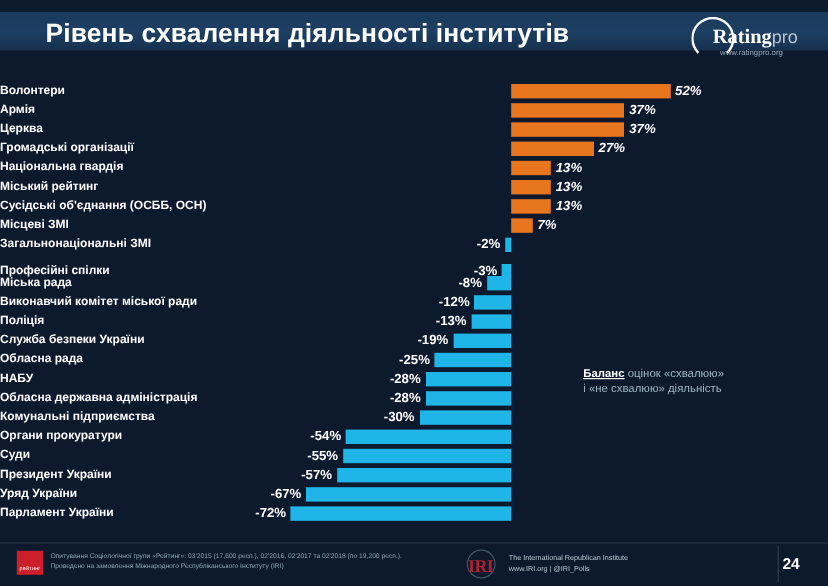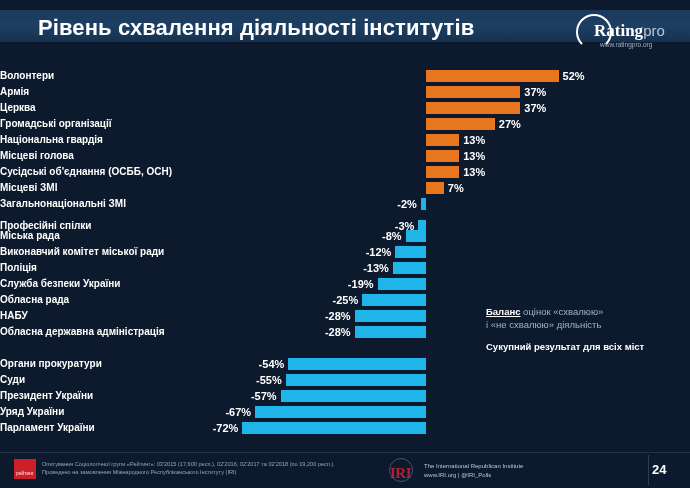--- a/index.html
+++ b/index.html
@@ -66,21 +66,21 @@
   }
   .bar{
     position:absolute; top:2px; height:12px;
   }
   .bar.pos{ background:#e8761e; }
   .bar.neg{ background:#1fb5e8; }
   .val{
     position:absolute; top:0; height:16px; line-height:16px;
     font-size:11px; font-weight:bold; color:#ffffff; white-space:nowrap;
   }
-  .val.pos{ text-align:center; }
+  .val.pos{ text-align:center;font-style:italic; }
   .val.neg{ text-align:right; }
 
   
   .note-balance{
     position:absolute; left:486px; top:305px; width:200px;
     font-size:9.5px; line-height:13px; color:#9fb3c6;
   }
   .note-balance b{ color:#ffffff; text-decoration:underline; }
   .note-sum{
     position:absolute; left:486px; top:341px; width:200px;
@@ -166,21 +166,21 @@
         <div class="cat-label">Громадські організації</div>
         <div class="bar pos" style="width: 68.85px; left: 426px;"></div>
         <div class="val pos" style="left: 498.85px;">27%</div>
       </div>
       <div class="row" style="top: 70px;">
         <div class="cat-label">Національна гвардія</div>
         <div class="bar pos" style="width: 33.15px; left: 426px;"></div>
         <div class="val pos" style="left: 463.15px;">13%</div>
       </div>
       <div class="row" style="top: 86px;">
-        <div class="cat-label">Місцеві голова</div>
+        <div class="cat-label">Міський рейтинг</div>
         <div class="bar pos" style="width: 33.15px; left: 426px;"></div>
         <div class="val pos" style="left: 463.15px;">13%</div>
       </div>
       <div class="row" style="top: 102px;">
         <div class="cat-label">Сусідські об'єднання (ОСББ, ОСН)</div>
         <div class="bar pos" style="width: 33.15px; left: 426px;"></div>
         <div class="val pos" style="left: 463.15px;">13%</div>
       </div>
       <div class="row" style="top: 118px;">
         <div class="cat-label">Місцеві ЗМІ</div>
@@ -225,20 +225,25 @@
       <div class="row" style="top: 246px;">
         <div class="cat-label">НАБУ</div>
         <div class="bar neg" style="width: 71.4px; left: 354.6px;"></div>
         <div class="val neg" style="left: 290.6px; width: 60px;">-28%</div>
       </div>
       <div class="row" style="top: 262px;">
         <div class="cat-label">Обласна державна адміністрація</div>
         <div class="bar neg" style="width: 71.4px; left: 354.6px;"></div>
         <div class="val neg" style="left: 290.6px; width: 60px;">-28%</div>
       </div>
+      <div class="row" style="top: 278px;">
+        <div class="cat-label">Комунальні підприємства</div>
+        <div class="bar neg" style="width: 76.5px; left: 349.5px;"></div>
+        <div class="val neg" style="left: 285.5px; width: 60px;">-30%</div>
+      </div>
       <div class="row" style="top: 294px;">
         <div class="cat-label">Органи прокуратури</div>
         <div class="bar neg" style="width: 137.7px; left: 288.3px;"></div>
         <div class="val neg" style="left: 224.3px; width: 60px;">-54%</div>
       </div>
       <div class="row" style="top: 310px;">
         <div class="cat-label">Суди</div>
         <div class="bar neg" style="width: 140.25px; left: 285.75px;"></div>
         <div class="val neg" style="left: 221.75px; width: 60px;">-55%</div>
       </div>
@@ -257,21 +262,20 @@
         <div class="bar neg" style="width: 183.6px; left: 242.4px;"></div>
         <div class="val neg" style="left: 178.4px; width: 60px;">-72%</div>
       </div>
     </div>
 
   <div class="note-balance">
     <b>Баланс</b><span> оцінок «схвалюю»</span><br>
     <span>і «не схвалюю» діяльність</span>
   </div>
 
-  <div class="note-sum">Сукупний результат для всіх міст</div>
 
   <div class="footer-rule"></div>
 
   <div class="rating-sq">
     <span>рейтинг</span>
   </div>
 
   <div class="footer-note">
     <div>Опитування Соціологічної групи «Рейтинг»: 03'2015 (17,600 респ.), 02'2016, 02'2017 та 02'2018 (по 19,200 респ.).</div>
     <div>Проведено на замовлення Міжнародного Республіканського Інституту (IRI)</div>

